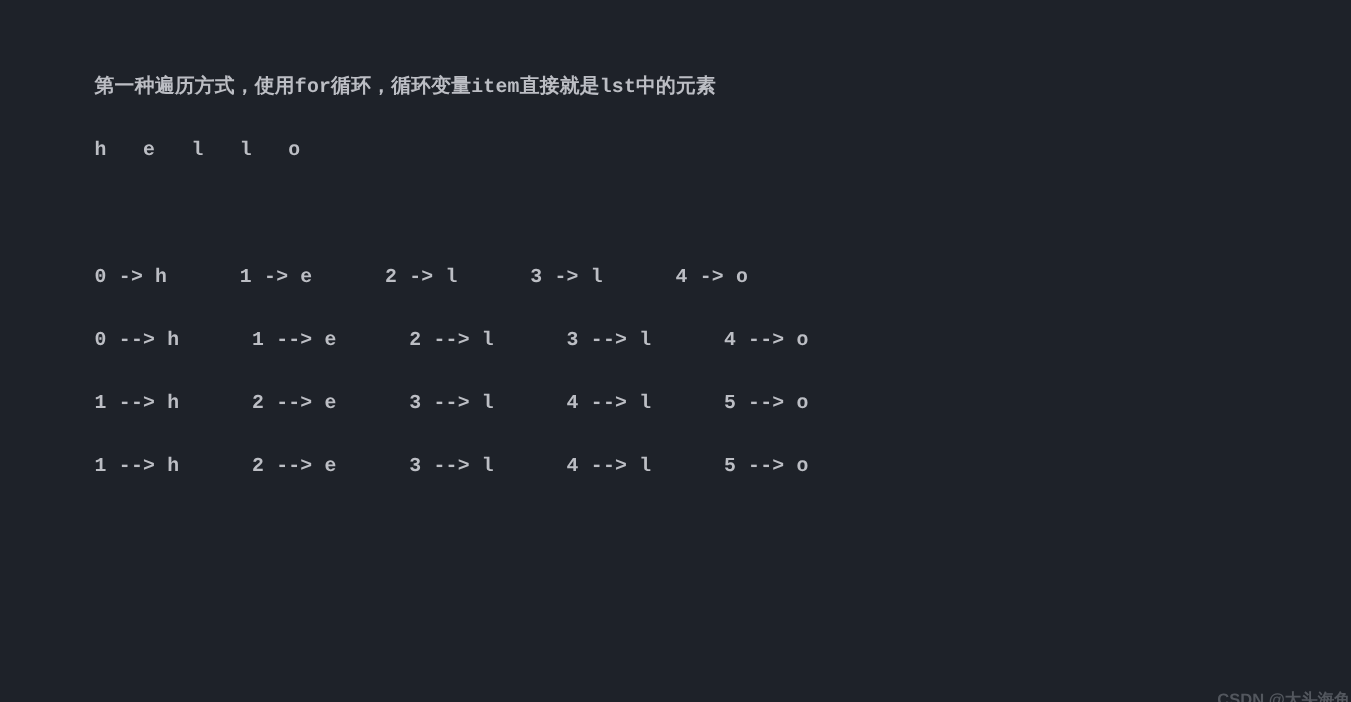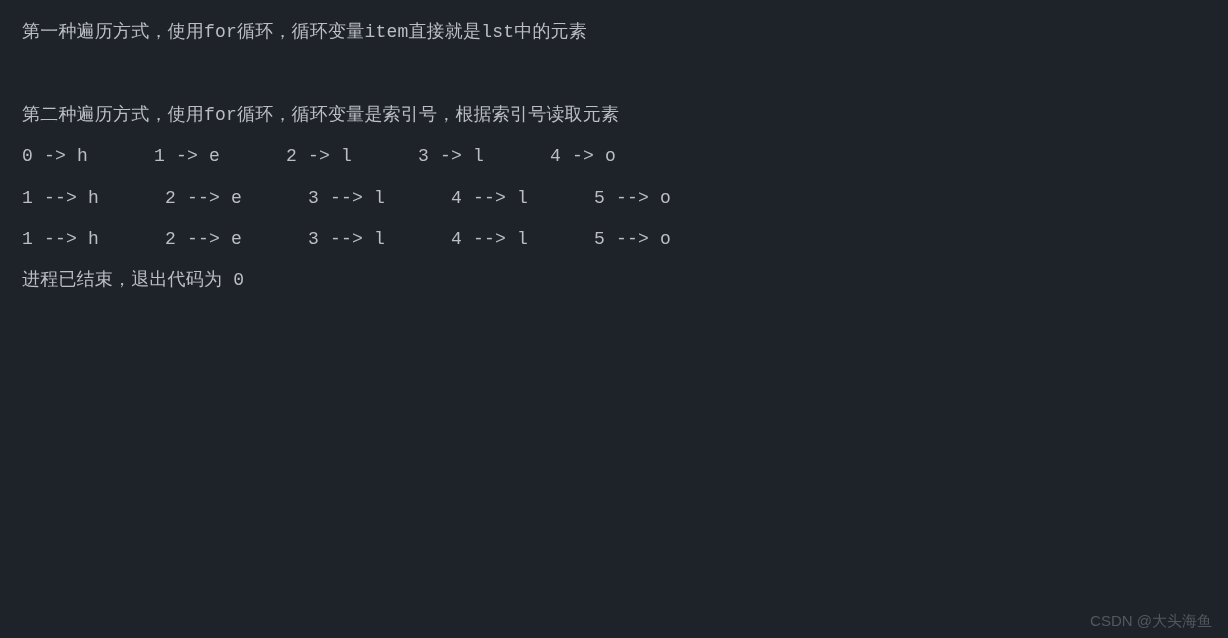--- a/index.html
+++ b/index.html
@@ -1,18 +1,19 @@
 <!DOCTYPE html>
 <html><head>
   <meta charset="utf-8">
   <style>
     * {
-      margin: 0;
+      margin: 16px;
       padding: 0;
       box-sizing: border-box;
+      font-weight: bold;
     }
     body {
       background-color: #1e2229;
       color: #bcbec4;
       font-family: "Consolas", "Monaco", "Courier New", monospace;
       font-size: 18px;
       line-height: 2.3;
       padding: 12px 22px;
       width: 1228px;
       height: 638px;
@@ -36,21 +37,21 @@
       font-family: sans-serif;
       letter-spacing: 0;
       text-align: center;
     }
   </style>
 </head>
 <body>
 
 <div>
   <div class="output-line">第一种遍历方式，使用for循环，循环变量item直接就是lst中的元素</div>
+  <div class="output-line">h   e   l   l   o   </div>
   <div class="blank-line"></div>
-  <div class="output-line">第二种遍历方式，使用for循环，循环变量是索引号，根据索引号读取元素</div>
   <div class="output-line">0 -&gt; h      1 -&gt; e      2 -&gt; l      3 -&gt; l      4 -&gt; o      </div>
+  <div class="output-line">0 --&gt; h      1 --&gt; e      2 --&gt; l      3 --&gt; l      4 --&gt; o      </div>
   <div class="output-line">1 --&gt; h      2 --&gt; e      3 --&gt; l      4 --&gt; l      5 --&gt; o      </div>
   <div class="output-line">1 --&gt; h      2 --&gt; e      3 --&gt; l      4 --&gt; l      5 --&gt; o      </div>
-  <div class="output-line">进程已结束，退出代码为 0</div>
 </div>
 
 <div class="watermark">CSDN @大头海鱼</div>
 
 </body></html>

